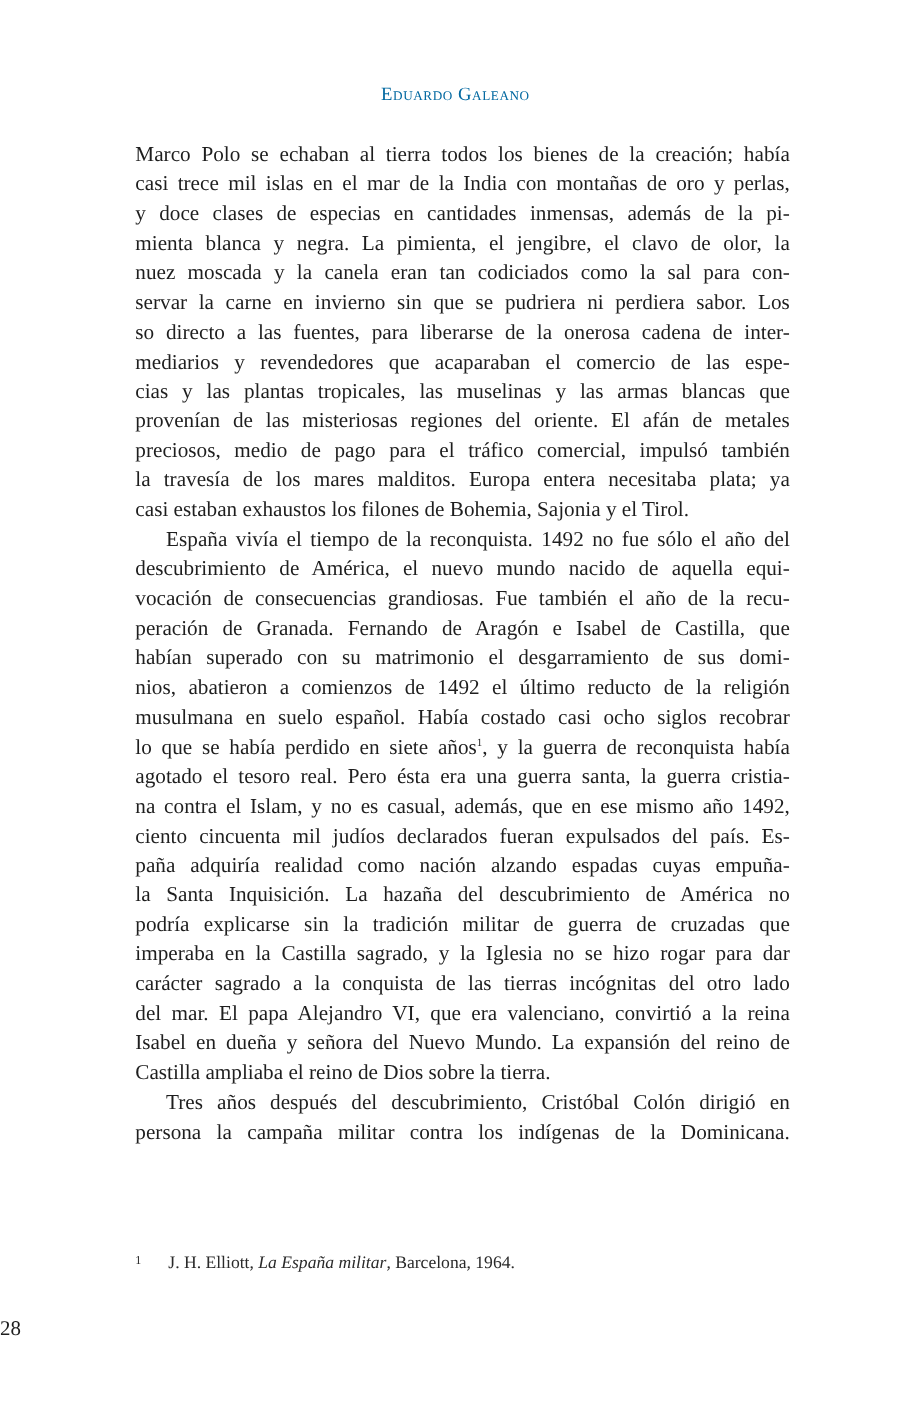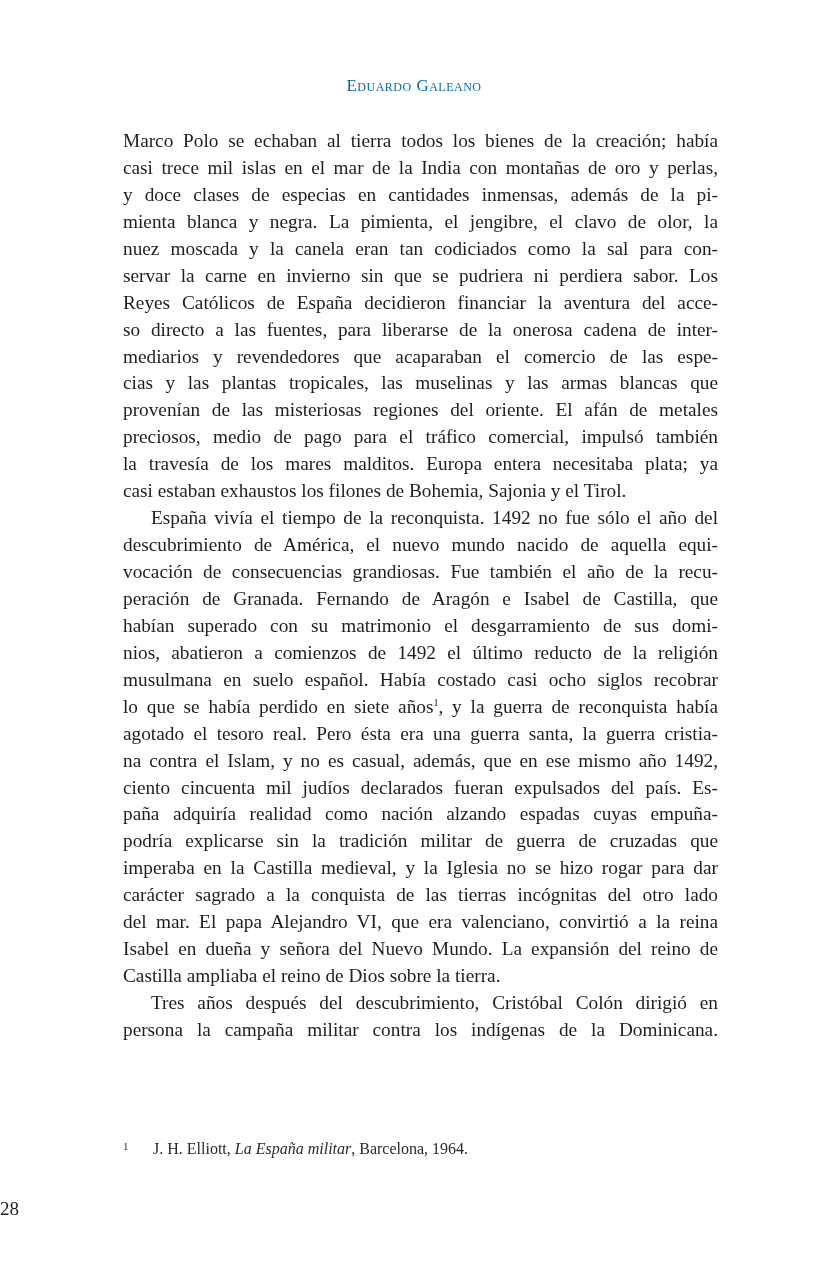--- a/index.html
+++ b/index.html
@@ -18,43 +18,43 @@
 
 <div class="running-head">Eduardo Galeano</div>
 
 <div class="body-text">
   <span class="line">Marco Polo se echaban al tierra todos los bienes de la creación; había</span>
   <span class="line">casi trece mil islas en el mar de la India con montañas de oro y perlas,</span>
   <span class="line">y doce clases de especias en cantidades inmensas, además de la pi-</span>
   <span class="line">mienta blanca y negra. La pimienta, el jengibre, el clavo de olor, la</span>
   <span class="line">nuez moscada y la canela eran tan codiciados como la sal para con-</span>
   <span class="line">servar la carne en invierno sin que se pudriera ni perdiera sabor. Los</span>
-  <span class="line">Reyes Católicos de España decidieron financiar la aventura del acce-</span>
   <span class="line">so directo a las fuentes, para liberarse de la onerosa cadena de inter-</span>
   <span class="line">mediarios y revendedores que acaparaban el comercio de las espe-</span>
   <span class="line">cias y las plantas tropicales, las muselinas y las armas blancas que</span>
   <span class="line">provenían de las misteriosas regiones del oriente. El afán de metales</span>
   <span class="line">preciosos, medio de pago para el tráfico comercial, impulsó también</span>
   <span class="line">la travesía de los mares malditos. Europa entera necesitaba plata; ya</span>
   <span class="line last">casi estaban exhaustos los filones de Bohemia, Sajonia y el Tirol.</span>
 
   <span class="line" style="padding-left:28px">España vivía el tiempo de la reconquista. 1492 no fue sólo el año del</span>
   <span class="line">descubrimiento de América, el nuevo mundo nacido de aquella equi-</span>
   <span class="line">vocación de consecuencias grandiosas. Fue también el año de la recu-</span>
   <span class="line">peración de Granada. Fernando de Aragón e Isabel de Castilla, que</span>
   <span class="line">habían superado con su matrimonio el desgarramiento de sus domi-</span>
   <span class="line">nios, abatieron a comienzos de 1492 el último reducto de la religión</span>
   <span class="line">musulmana en suelo español. Había costado casi ocho siglos recobrar</span>
   <span class="line"><span>lo que se había perdido en siete años</span><sup>1</sup><span>, y la guerra de reconquista había</span></span>
   <span class="line">agotado el tesoro real. Pero ésta era una guerra santa, la guerra cristia-</span>
   <span class="line">na contra el Islam, y no es casual, además, que en ese mismo año 1492,</span>
   <span class="line">ciento cincuenta mil judíos declarados fueran expulsados del país. Es-</span>
   <span class="line">paña adquiría realidad como nación alzando espadas cuyas empuña-</span>
+  <span class="line">la Santa Inquisición. La hazaña del descubrimiento de América no</span>
   <span class="line">podría explicarse sin la tradición militar de guerra de cruzadas que</span>
-  <span class="line">imperaba en la Castilla medieval, y la Iglesia no se hizo rogar para dar</span>
+  <span class="line">imperaba en la Castilla sagrado, y la Iglesia no se hizo rogar para dar</span>
   <span class="line">carácter sagrado a la conquista de las tierras incógnitas del otro lado</span>
   <span class="line">del mar. El papa Alejandro VI, que era valenciano, convirtió a la reina</span>
   <span class="line">Isabel en dueña y señora del Nuevo Mundo. La expansión del reino de</span>
   <span class="line last">Castilla ampliaba el reino de Dios sobre la tierra.</span>
 
   <span class="line" style="padding-left:28px">Tres años después del descubrimiento, Cristóbal Colón dirigió en</span>
   <span class="line">persona la campaña militar contra los indígenas de la Dominicana.</span>
 </div>
 
 <div class="footnote">

